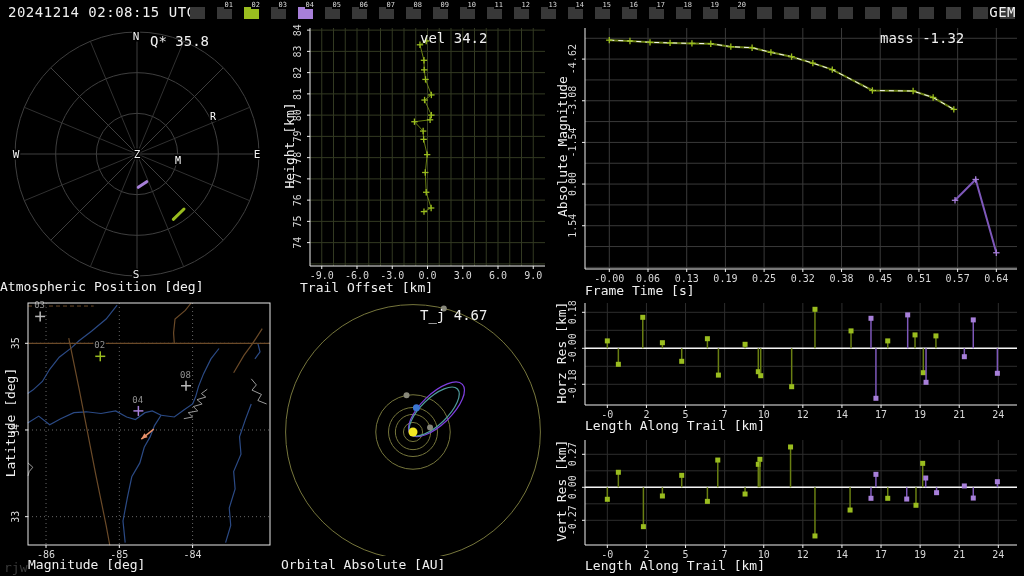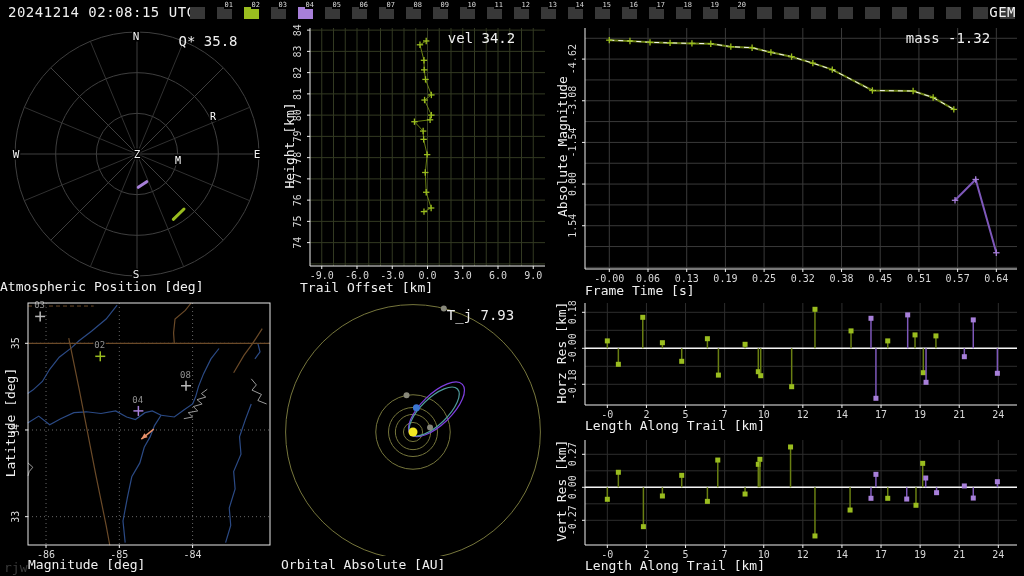--- a/index.html
+++ b/index.html
@@ -3,21 +3,21 @@
 <meta charset="utf-8">
 <style>
   html,body{margin:0;padding:0;background:#000;overflow:hidden}
   body{width:1024px;height:576px;position:relative;font-family:"DejaVu Sans Mono",monospace;color:#e8e8e8}
   #plot-svg{position:absolute;left:0;top:0}
   .hdr-text{position:absolute;top:4px;font-size:14px;color:#f0f0f0;letter-spacing:0.5px;white-space:nowrap}
   #frame-strip{position:absolute;left:190px;top:7px;height:17px;white-space:nowrap}
   .fbox{position:relative;display:inline-block;width:15px;height:12px;background:#383838;margin-right:12px;vertical-align:top}
   .fbox .lb{position:absolute;top:-6px;right:-2px;font-size:7px;line-height:8px;color:#dcdcdc;background:#000;padding:0 1px}
   .ptitle{position:absolute;font-size:13px;color:#f0f0f0;text-align:left;white-space:nowrap}
-  .pannot{position:absolute;font-size:14px;color:#f0f0f0;text-align:center;white-space:nowrap}
+  .pannot{position:absolute;font-size:14px;color:#f0f0f0;text-align:left;white-space:nowrap}
   .vlabel{position:absolute;width:200px;text-align:center;transform:rotate(-90deg);font-size:13px;color:#f0f0f0;white-space:nowrap}
   #watermark{position:absolute;left:4px;top:560px;font-size:13px;color:#3a3a3a}
 </style>
 </head>
 <body>
 
 <div>
   <div class="hdr-text" style="left:8px">20241214 02:08:15 UTC</div>
   <div id="frame-strip"><div class="fbox"></div><div class="fbox"><span class="lb">01</span></div><div class="fbox" style="background: rgb(154, 189, 31);"><span class="lb">02</span></div><div class="fbox"><span class="lb">03</span></div><div class="fbox" style="background: rgb(167, 127, 217);"><span class="lb">04</span></div><div class="fbox"><span class="lb">05</span></div><div class="fbox"><span class="lb">06</span></div><div class="fbox"><span class="lb">07</span></div><div class="fbox"><span class="lb">08</span></div><div class="fbox"><span class="lb">09</span></div><div class="fbox"><span class="lb">10</span></div><div class="fbox"><span class="lb">11</span></div><div class="fbox"><span class="lb">12</span></div><div class="fbox"><span class="lb">13</span></div><div class="fbox"><span class="lb">14</span></div><div class="fbox"><span class="lb">15</span></div><div class="fbox"><span class="lb">16</span></div><div class="fbox"><span class="lb">17</span></div><div class="fbox"><span class="lb">18</span></div><div class="fbox"><span class="lb">19</span></div><div class="fbox"><span class="lb">20</span></div><div class="fbox"></div><div class="fbox"></div><div class="fbox"></div><div class="fbox"></div><div class="fbox"></div><div class="fbox"></div><div class="fbox"></div><div class="fbox"></div><div class="fbox"></div><div class="fbox"></div><div class="fbox"></div></div>
   <div class="hdr-text" style="right:8px">GEM</div>
@@ -553,21 +553,21 @@
 <div class="pannot" style="left:420px;top:30px;width:123px">vel 34.2</div>
 <div class="ptitle" style="left:300px;top:280px;width:255px">Trail Offset [km]</div>
 
 <div class="vlabel" style="left:462px;top:139px">Absolute Magnitude</div>
 <div class="pannot" style="left:880px;top:30px;width:136px">mass -1.32</div>
 <div class="ptitle" style="left:585px;top:283px;width:432px">Frame Time [s]</div>
 
 <div class="vlabel" style="left:-90px;top:415px">Latitude [deg]</div>
 <div class="ptitle" style="left:28px;top:557px;width:242px">Magnitude [deg]</div>
 
-<div class="pannot" style="left:420px;top:307px;width:121px">T_j 7.93</div>
+<div class="pannot" style="left:420px;top:307px;width:121px">T_j 4.67</div>
 <div class="ptitle" style="left:281px;top:557px;width:262px">Orbital Absolute [AU]</div>
 
 <div class="vlabel" style="left:461px;top:345px">Horz Res [km]</div>
 <div class="ptitle" style="left:585px;top:418px;width:432px">Length Along Trail [km]</div>
 
 <div class="vlabel" style="left:461px;top:483px">Vert Res [km]</div>
 <div class="ptitle" style="left:585px;top:558px;width:432px">Length Along Trail [km]</div>
 
 <div id="watermark">rjw</div>
 

